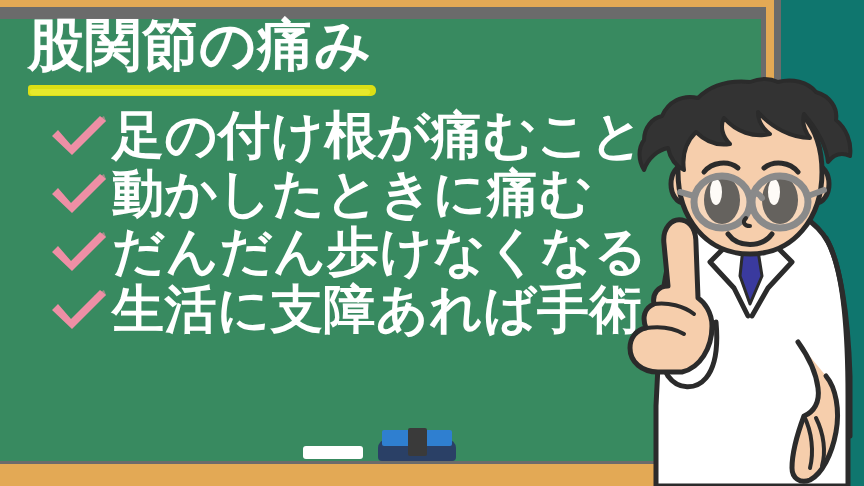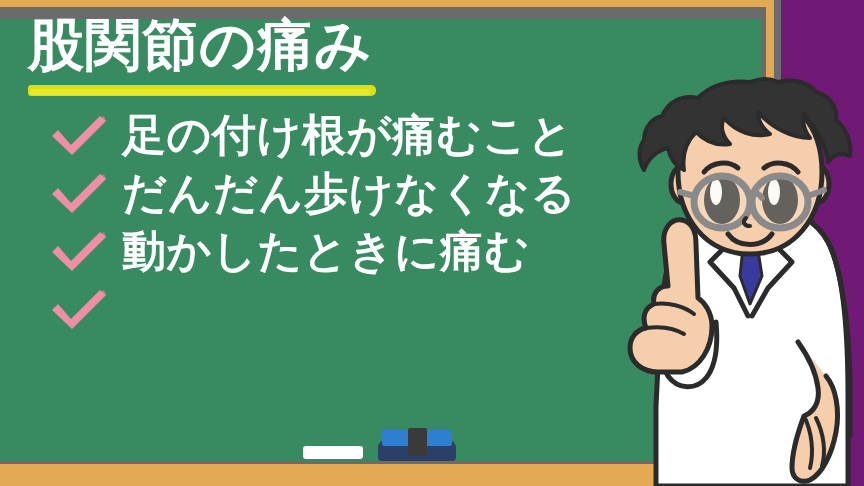--- a/index.html
+++ b/index.html
@@ -5,21 +5,21 @@
   html, body {
     margin: 0;
     padding: 0;
     background: #ffffff;
   }
   #stage {
     position: relative;
     width: 864px;
     height: 486px;
     overflow: hidden;
-    background: #701a75;
+    background: #0f766e;
     font-family: "DejaVu Sans", "Liberation Sans", sans-serif;
     text-align: center;
   }
 
   
   .board-outer {
     position: absolute;
     left: 0;
     top: 0;
     width: 781px;
@@ -121,26 +121,26 @@
     flex: 0 0 62px;
     position: relative;
   }
   .check-icon svg {
     position: absolute;
     left: 0;
     top: 0;
   }
   .item-text {
     color: #ffffff;
-    font-size: 44px;
+    font-size: 52px;
     font-weight: 700;
     letter-spacing: 0.5px;
     white-space: nowrap;
     line-height: 1;
-    margin-left: 12px;
+    margin-left: 2px;
   }
 
   
   .chalk {
     position: absolute;
     left: 303px;
     top: 446px;
     width: 60px;
     height: 13px;
     background: #ffffff;
@@ -221,40 +221,41 @@
       <span class="item-text">足の付け根が痛むこと</span>
     </div>
 
     <div class="list-item">
       <span class="check-icon">
         <svg width="62" height="46" viewBox="0 0 62 46">
           <path d="M4 24 L10 18 L23 33 L52 4 L58 9 L24 43 Z" fill="#ee8fa5"></path>
           <path d="M46 10 L56 4 L58 9 L49 16 Z" fill="#ee8fa5" opacity="0.55"></path>
         </svg>
       </span>
-      <span class="item-text">だんだん歩けなくなる</span>
+      <span class="item-text">動かしたときに痛む</span>
     </div>
 
     <div class="list-item">
       <span class="check-icon">
         <svg width="62" height="46" viewBox="0 0 62 46">
           <path d="M4 24 L10 18 L23 33 L52 4 L58 9 L24 43 Z" fill="#ee8fa5"></path>
           <path d="M46 10 L56 4 L58 9 L49 16 Z" fill="#ee8fa5" opacity="0.55"></path>
         </svg>
       </span>
-      <span class="item-text">動かしたときに痛む</span>
+      <span class="item-text">だんだん歩けなくなる</span>
     </div>
 
     <div class="list-item">
       <span class="check-icon">
         <svg width="62" height="46" viewBox="0 0 62 46">
           <path d="M4 24 L10 18 L23 33 L52 4 L58 9 L24 43 Z" fill="#ee8fa5"></path>
           <path d="M46 10 L56 4 L58 9 L49 16 Z" fill="#ee8fa5" opacity="0.55"></path>
         </svg>
       </span>
+      <span class="item-text">生活に支障あれば手術</span>
     </div>
 
 
   </div>
 
   <div class="chalk"></div>
   <div class="eraser">
     <div class="eraser-body"></div>
     <div class="eraser-band"></div>
     <div class="eraser-handle"></div>

